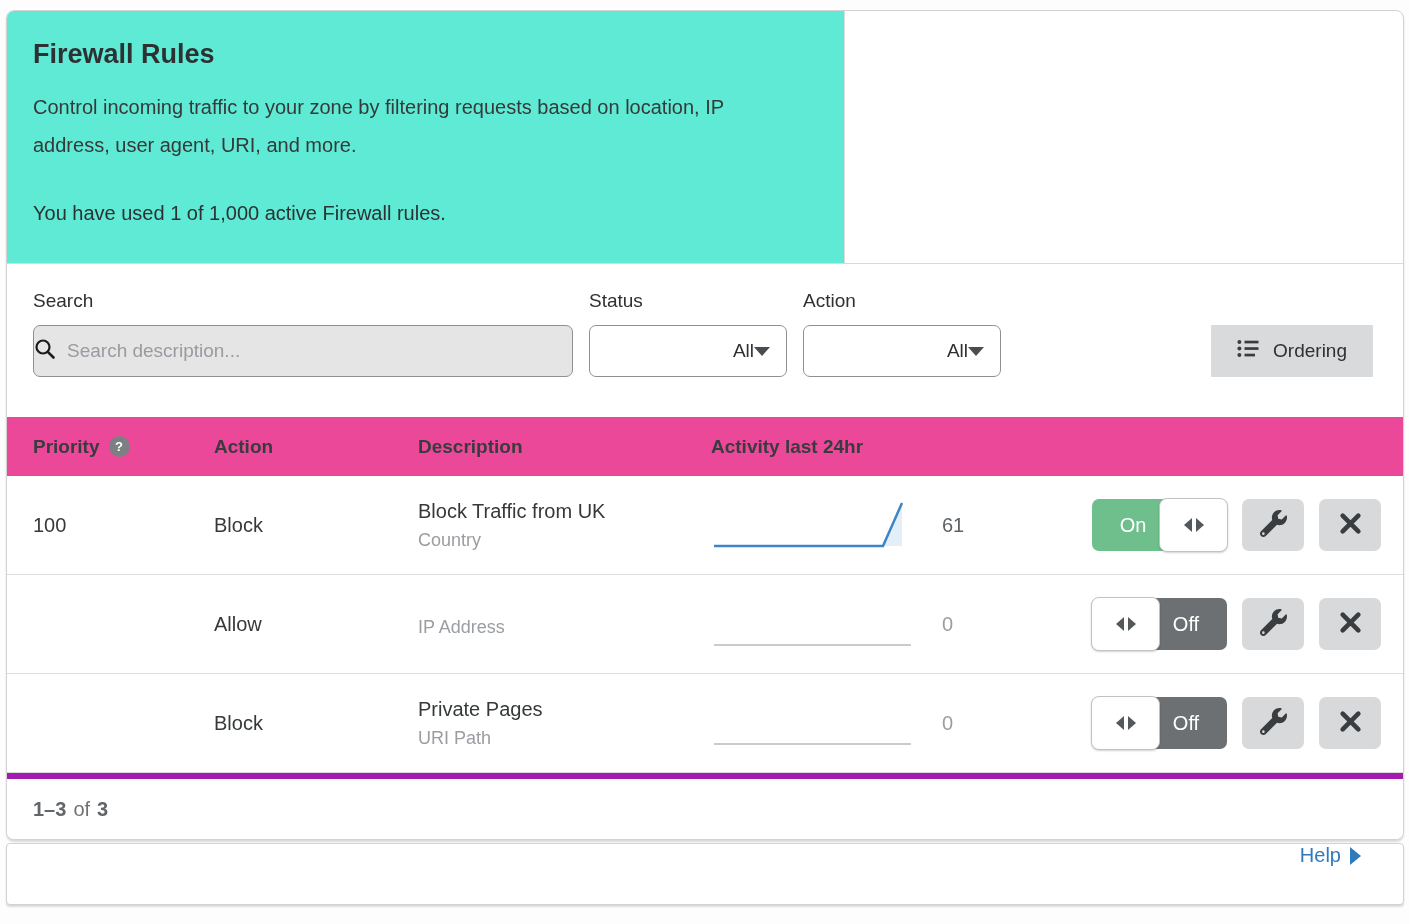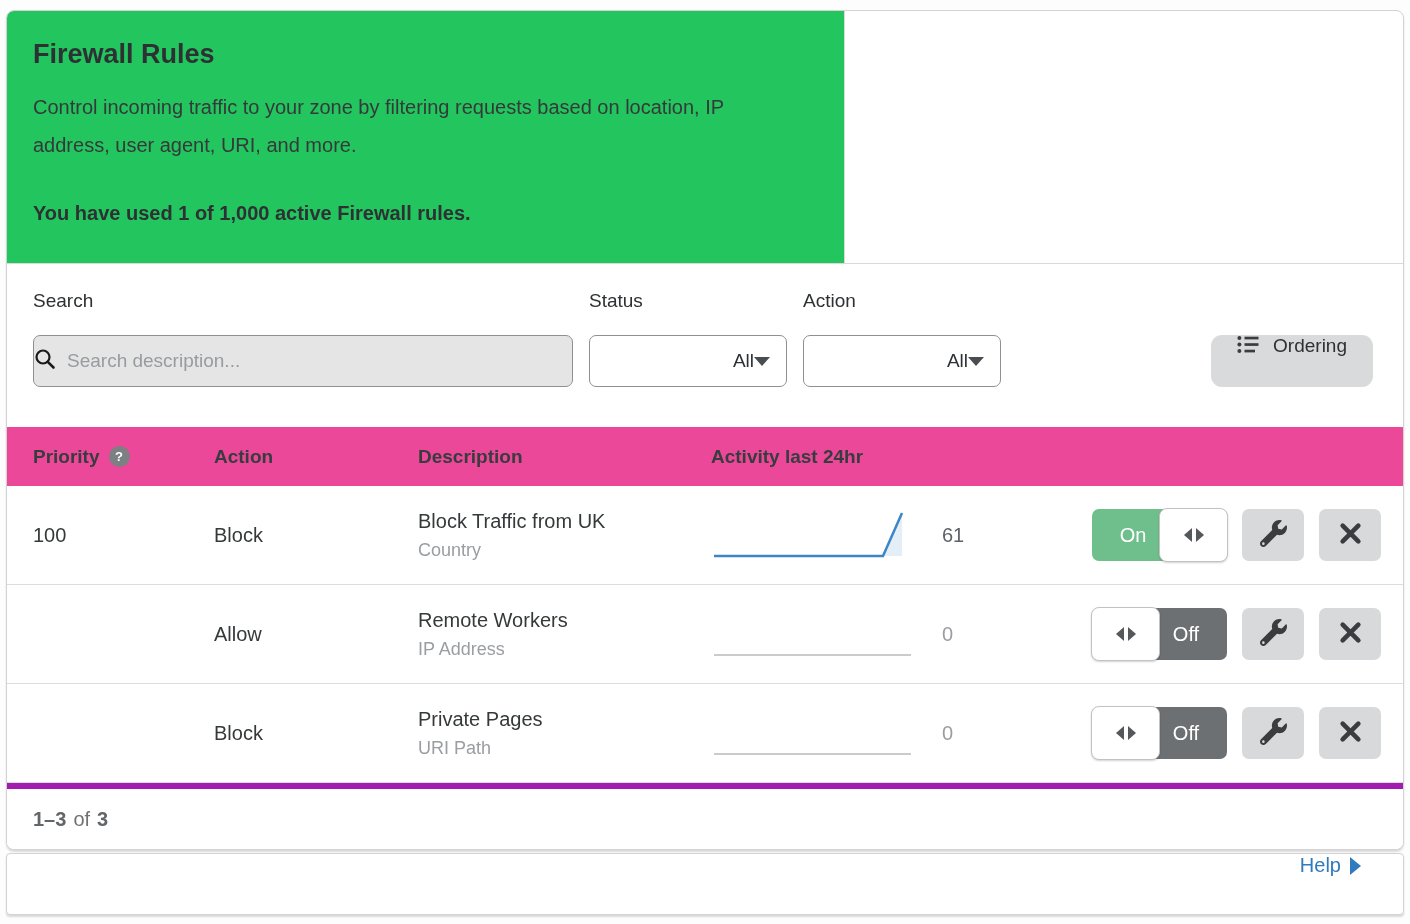--- a/index.html
+++ b/index.html
@@ -21,42 +21,42 @@
   .help-card {
     margin:3px 6px 0 6px; height:62px; border-radius:4px;
     display:flex; align-items:flex-start; justify-content:flex-end;
     padding-right:42px;
   }
 
   
   .top { display:flex; border-bottom:1px solid #d9d9d9; min-height:253px; }
   .top-left {
     width:838px; padding:28px 40px 34px 26px;
-    border-right:1px solid #d9d9d9; background:#22c55e;
+    border-right:1px solid #d9d9d9; background:#5eead4;
   }
   .page-title { font-size:27px; font-weight:bold; color:#2e3133; margin:0 0 18px 0; }
   .page-desc  { font-size:20px; line-height:38px; color:#36393a; margin:0 0 38px 0; max-width:760px; }
-  .usage-line { font-size:20px; font-weight:bold; color:#2e3133; }
+  .usage-line { font-size:20px; font-weight:normal; color:#2e3133; }
   .top-right {
     flex:1; background:#f5f6f6;
     display:flex; align-items:center; justify-content:center;
   }
   .primary-btn {
     background:#2f7bbd; color:#fff; border:none; border-radius:6px;
     height:48px; padding:0 26px; font-size:20px;
     font-family:"Liberation Sans", sans-serif; cursor:pointer;
   }
 
   
   .filters {
     display:flex; align-items:flex-end;
     padding:26px 30px 40px 26px; gap:16px; background:#fff;
   }
   .filter-group { display:flex; flex-direction:column; }
-  .filter-label { font-size:19px; color:#2e3133; margin-bottom:23px; }
+  .filter-label { font-size:19px; color:#2e3133; margin-bottom:13px; }
   .search-group { width:540px; }
   .search-box {
     height:52px; border:1px solid #8d9196; border-radius:7px;
     display:flex; align-items:center; padding:0 0; gap:9px; background:#e5e5e5;
   }
   .search-box input {
     border:none; outline:none; flex:1; font-size:19px;
     font-family:"Liberation Sans", sans-serif; color:#333; background:transparent;
   }
   .search-box input::placeholder { color:#989ba0; }
@@ -64,22 +64,22 @@
     width:198px; height:52px; border:1px solid #8d9196; border-radius:7px;
     display:flex; align-items:center; justify-content:flex-end;
     padding:0 16px; font-size:19px; color:#2e3133; background:#fff; cursor:pointer;
   }
   .caret-down {
     width:0; height:0; border-left:8px solid transparent;
     border-right:8px solid transparent; border-top:9px solid #4a4d4f;
   }
   .filters-spacer { flex:1; }
   .ordering-btn {
-    height:52px; padding:0 26px; background:#d9dadb; border:none; border-radius:11px;
-    display:flex; gap:13px; font-size:19px; color:#2e3133;
+    height:52px; padding:0 26px; background:#d9dadb; border:none; border-radius:1px;
+    display:flex; align-items:center; gap:13px; font-size:19px; color:#2e3133;
     font-family:"Liberation Sans", sans-serif; cursor:pointer;
   }
 
   
   .grid-cols {
     display:grid;
     grid-template-columns:181px 204px 293px 378px 1fr;
     padding-left:26px;
   }
   .table-header {
@@ -258,21 +258,20 @@
             </svg>
         </span>
       </button>
     </div>
   </div>
 
   <div class="grid-cols rule-row">
     <div></div>
     <div>Allow</div>
     <div>
-      <div class="desc-name">Remote Workers</div>
       <div class="desc-type">IP Address</div>
     </div>
     <div class="activity-cell">
       <svg width="205" height="58" viewBox="0 0 205 58">
         <polyline points="3,50 200,50" fill="none" stroke="#c9cbcd" stroke-width="2"></polyline>
       </svg>
       <span class="count zero">0</span>
     </div>
     <div class="controls">
       <div class="toggle off">

